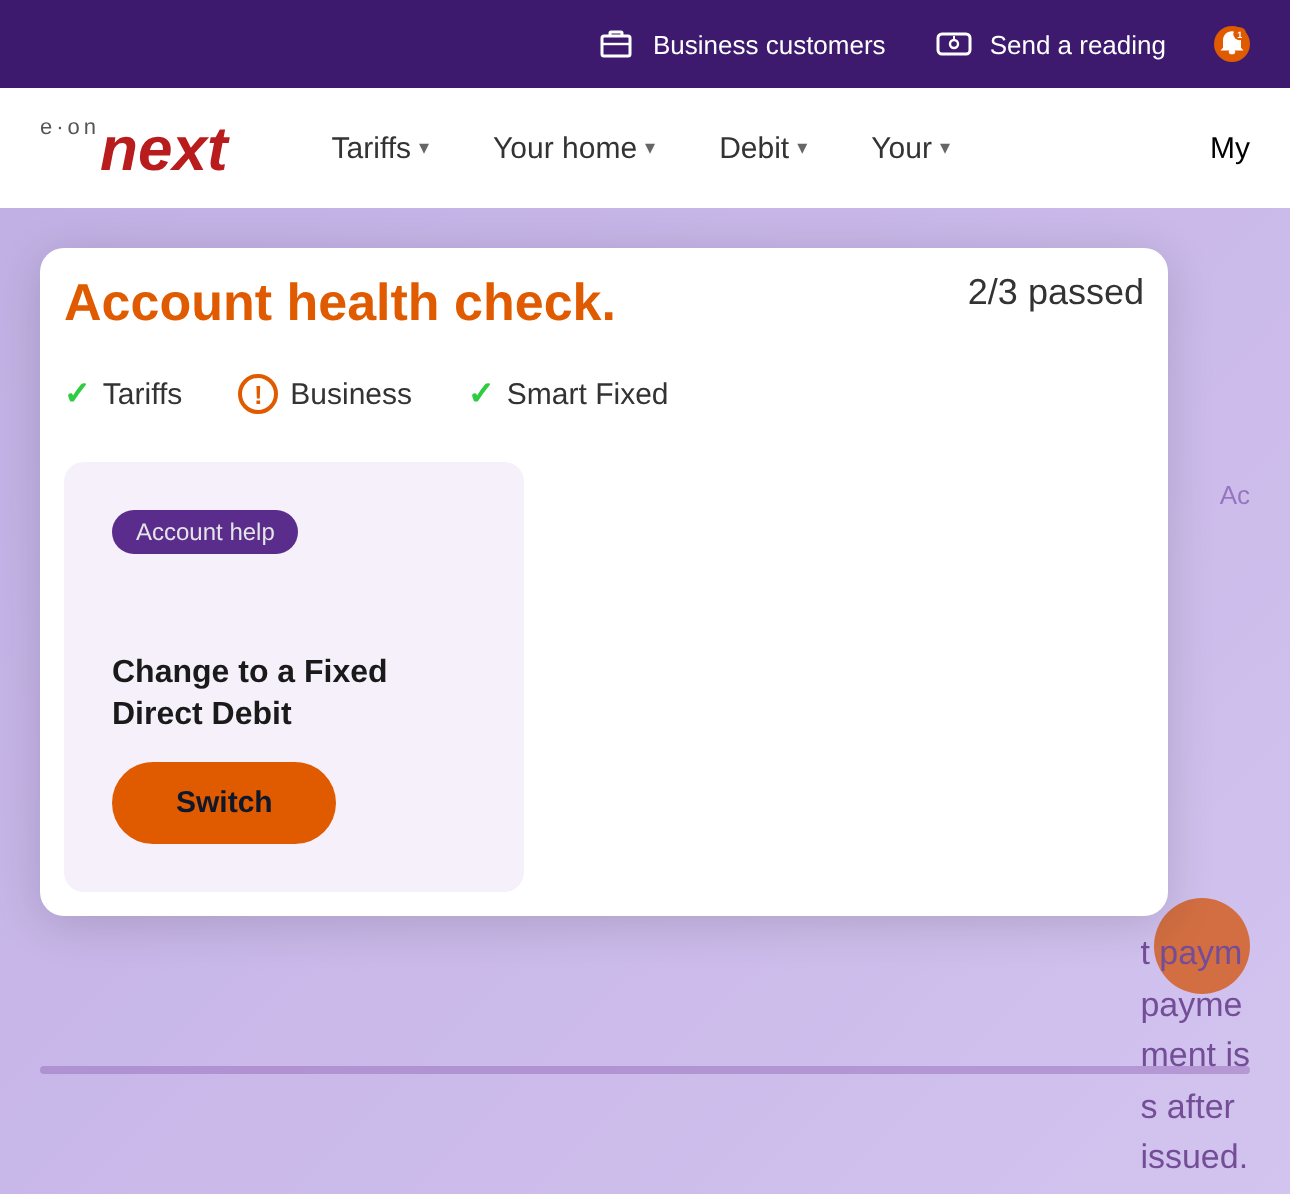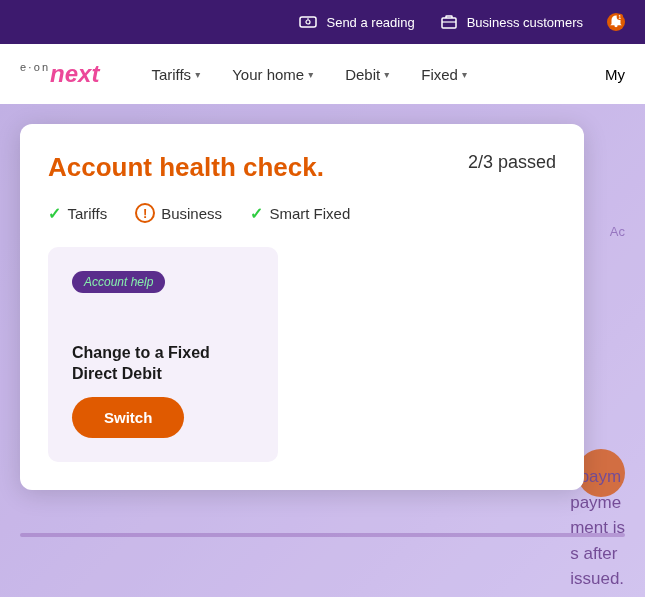--- a/index.html
+++ b/index.html
@@ -65,23 +65,23 @@
       line-height: 1;
       margin-right: 20px;
       justify-content: space-between;
     }
     .logo-eon {
       font-size: 11px;
       color: #555;
       letter-spacing: 2px;
     }
     .logo-next {
-      font-size: 24px;
-      font-weight: bold;
-      color: #ec4899;
+      font-size: 31px;
+      font-weight: bold;
+      color: #b91c1c;
       font-style: italic;
     }
     .nav-item {
       display: flex;
       align-items: center;
       gap: 4px;
       color: #333;
       font-size: 15px;
       cursor: pointer;
     }
@@ -118,21 +118,21 @@
     .bg-address {
       position: absolute;
       top: 160px;
       left: 20px;
       font-size: 13px;
       color: #6a3a9a;
       opacity: 0.7;
     }
     .bg-right-text {
       position: absolute;
-      top: 120px;
+      top: 136px;
       right: 20px;
       font-size: 13px;
       color: #6a3a9a;
       opacity: 0.7;
     }
     .bg-orange-btn {
       position: absolute;
       bottom: 100px;
       right: 20px;
       width: 48px;
@@ -171,21 +171,21 @@
       display: flex;
       align-items: flex-start;
       justify-content: flex-start;
       padding: 20px;
     }
 
     
     .modal {
       background: white;
       border-radius: 12px;
-      padding: 28px;
+      padding: 12px;
       width: 564px;
       box-shadow: 0 4px 24px rgba(0,0,0,0.15);
       position: relative;
     }
 
     .modal-header {
       display: flex;
       justify-content: space-between;
       align-items: flex-start;
       margin-bottom: 20px;
@@ -236,76 +236,75 @@
 
     
     .card {
       background: #f5f0fa;
       border-radius: 10px;
       padding: 24px;
       width: 230px;
     }
     .card-badge {
       background: #5a2d8c;
-      color: #86efac;
+      color: #e5e5e5;
       font-size: 12px;
       padding: 4px 12px;
       border-radius: 20px;
       display: inline-block;
       margin-bottom: 14px;
-      font-style: italic;
     }
     .card-title {
       font-size: 16px;
       font-weight: bold;
       color: #1a1a1a;
       margin-bottom: 12px;
       line-height: 1.3;
       margin-top: 36px;
     }
     .card-description {
       font-size: 13px;
       color: #444;
       line-height: 1.5;
       margin-bottom: 20px;
     }
     .switch-btn {
       background: #e05a00;
-      color: #ffffff;
+      color: #0f172a;
       border: none;
       border-radius: 24px;
       padding: 12px 32px;
       font-size: 15px;
       font-weight: bold;
       cursor: pointer;
     }
   </style>
 </head>
 <body>
 
 <div class="top-bar">
+  <div class="top-bar-item">
+    <div class="top-bar-icon">
+      <svg width="18" height="14" viewBox="0 0 18 14" fill="none">
+        <rect x="2" y="3" width="14" height="10" rx="1" stroke="white" stroke-width="1.5" fill="none"></rect>
+        <path d="M6 3V1.5C6 1.2 6.2 1 6.5 1h5C11.8 1 12 1.2 12 1.5V3" stroke="white" stroke-width="1.5" fill="none"></path>
+        <line x1="2" y1="7" x2="16" y2="7" stroke="white" stroke-width="1.2"></line>
+      </svg>
+    </div>
+    <span>Business customers</span>
+  </div>
   <div class="top-bar-item">
     <div class="top-bar-icon">
       <svg width="18" height="14" viewBox="0 0 18 14" fill="none">
         <rect x="1" y="2" width="16" height="10" rx="2" stroke="white" stroke-width="1.5" fill="none"></rect>
         <circle cx="9" cy="7" r="2" stroke="white" stroke-width="1.2" fill="none"></circle>
         <line x1="9" y1="5" x2="9" y2="3" stroke="white" stroke-width="1"></line>
       </svg>
     </div>
     <span>Send a reading</span>
-  </div>
-  <div class="top-bar-item">
-    <div class="top-bar-icon">
-      <svg width="18" height="14" viewBox="0 0 18 14" fill="none">
-        <rect x="2" y="3" width="14" height="10" rx="1" stroke="white" stroke-width="1.5" fill="none"></rect>
-        <path d="M6 3V1.5C6 1.2 6.2 1 6.5 1h5C11.8 1 12 1.2 12 1.5V3" stroke="white" stroke-width="1.5" fill="none"></path>
-        <line x1="2" y1="7" x2="16" y2="7" stroke="white" stroke-width="1.2"></line>
-      </svg>
-    </div>
-    <span>Business customers</span>
   </div>
   <div class="top-bar-item">
     <div class="notification-badge">
       <svg width="28" height="28" viewBox="0 0 28 28">
         <path d="M14 4 C10 4 7 7 7 11 L7 17 L5 19 L23 19 L21 17 L21 11 C21 7 18 4 14 4Z" fill="white"></path>
         <ellipse cx="14" cy="20" rx="2.5" ry="2" fill="white"></ellipse>
         <circle cx="20" cy="6" r="5" fill="#e05a00"></circle>
         <text x="20" y="9.5" text-anchor="middle" font-size="7" fill="white" font-weight="bold">1</text>
       </svg>
     </div>
@@ -323,21 +322,21 @@
   </div>
   <div class="nav-item">
     <span>Your home</span>
     <span class="chevron">▾</span>
   </div>
   <div class="nav-item">
     <span>Debit</span>
     <span class="chevron">▾</span>
   </div>
   <div class="nav-item">
-    <span>Fixed</span>
+    <span>Your</span>
     <span class="chevron">▾</span>
   </div>
   <div class="nav-my">
     <span>My</span>
   </div>
 </div>
 
 <div class="bg-content">
   <div class="bg-text">We</div>
   <div class="bg-address">192 G</div>

